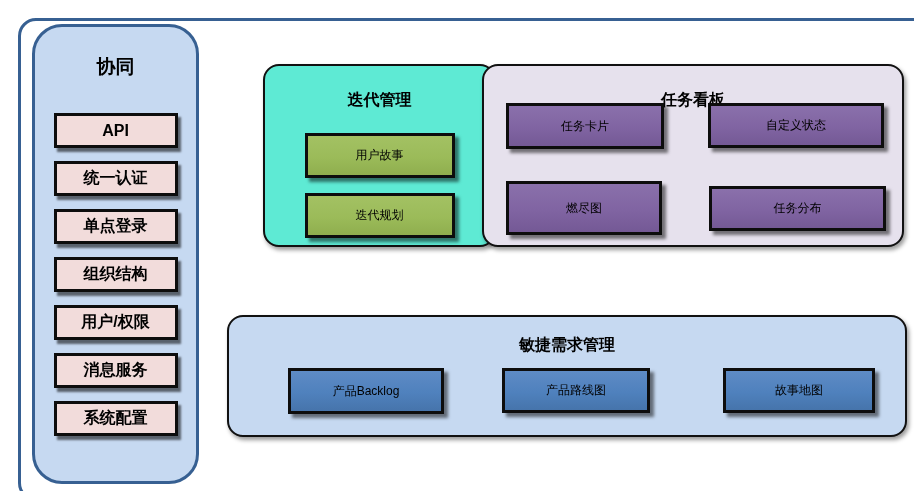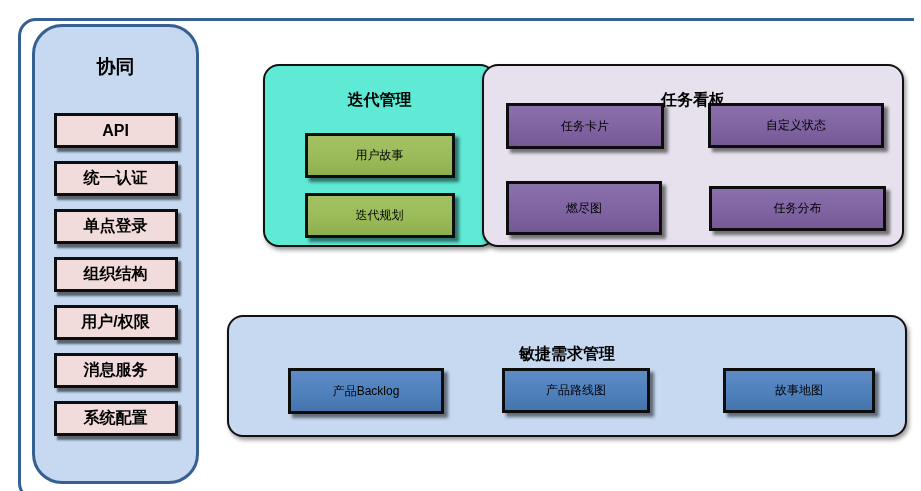--- a/index.html
+++ b/index.html
@@ -123,21 +123,21 @@
   .pos-tr { left: 224px; top: 37px;  width: 176px; height: 45px; }
   .pos-bl { left: 22px;  top: 115px; width: 156px; height: 54px; }
   .pos-br { left: 225px; top: 120px; width: 177px; height: 45px; }
 
   
   .blue-panel {
     left: 213px; top: 301px;
     width: 680px; height: 122px;
     background: #c6d9f1;
   }
-  .blue-panel .panel-title { margin-top: 13px; }
+  .blue-panel .panel-title { margin-top: 4px; }
   .blue-box {
     position: absolute;
     background: linear-gradient(180deg, #5e8bc5 0%, #4f81bd 55%, #4674ab 100%);
   }
   .pos-b1 { left: 59px;  top: 51px; width: 156px; height: 46px; }
   .pos-b2 { left: 273px; top: 51px; width: 148px; height: 45px; }
   .pos-b3 { left: 494px; top: 51px; width: 152px; height: 45px; }
 </style>
 </head>
 <body>

